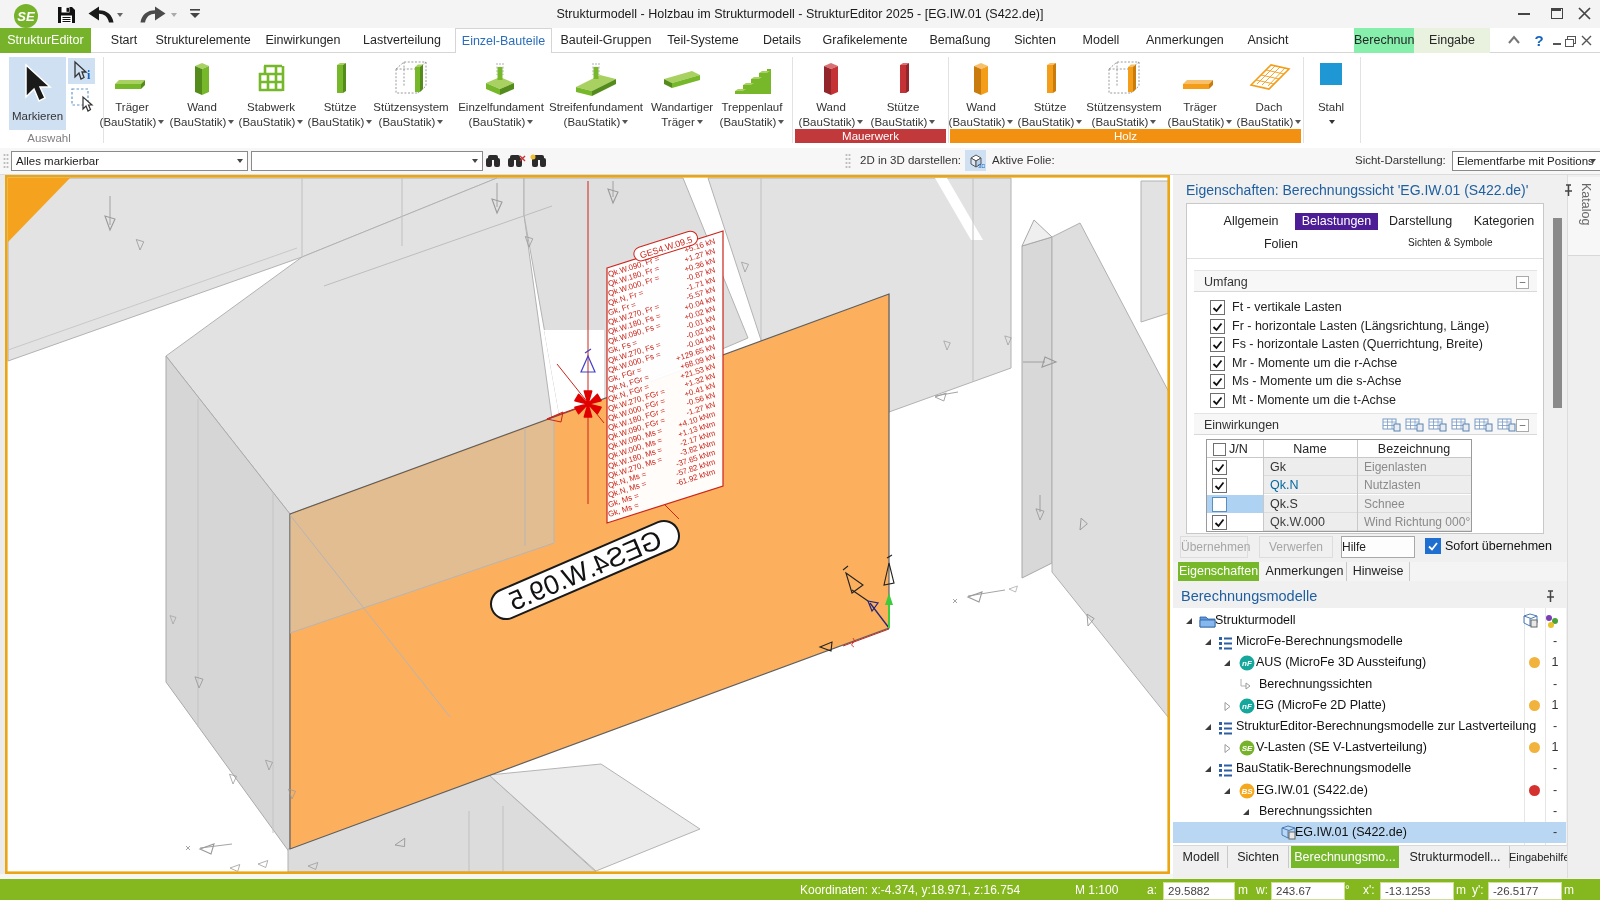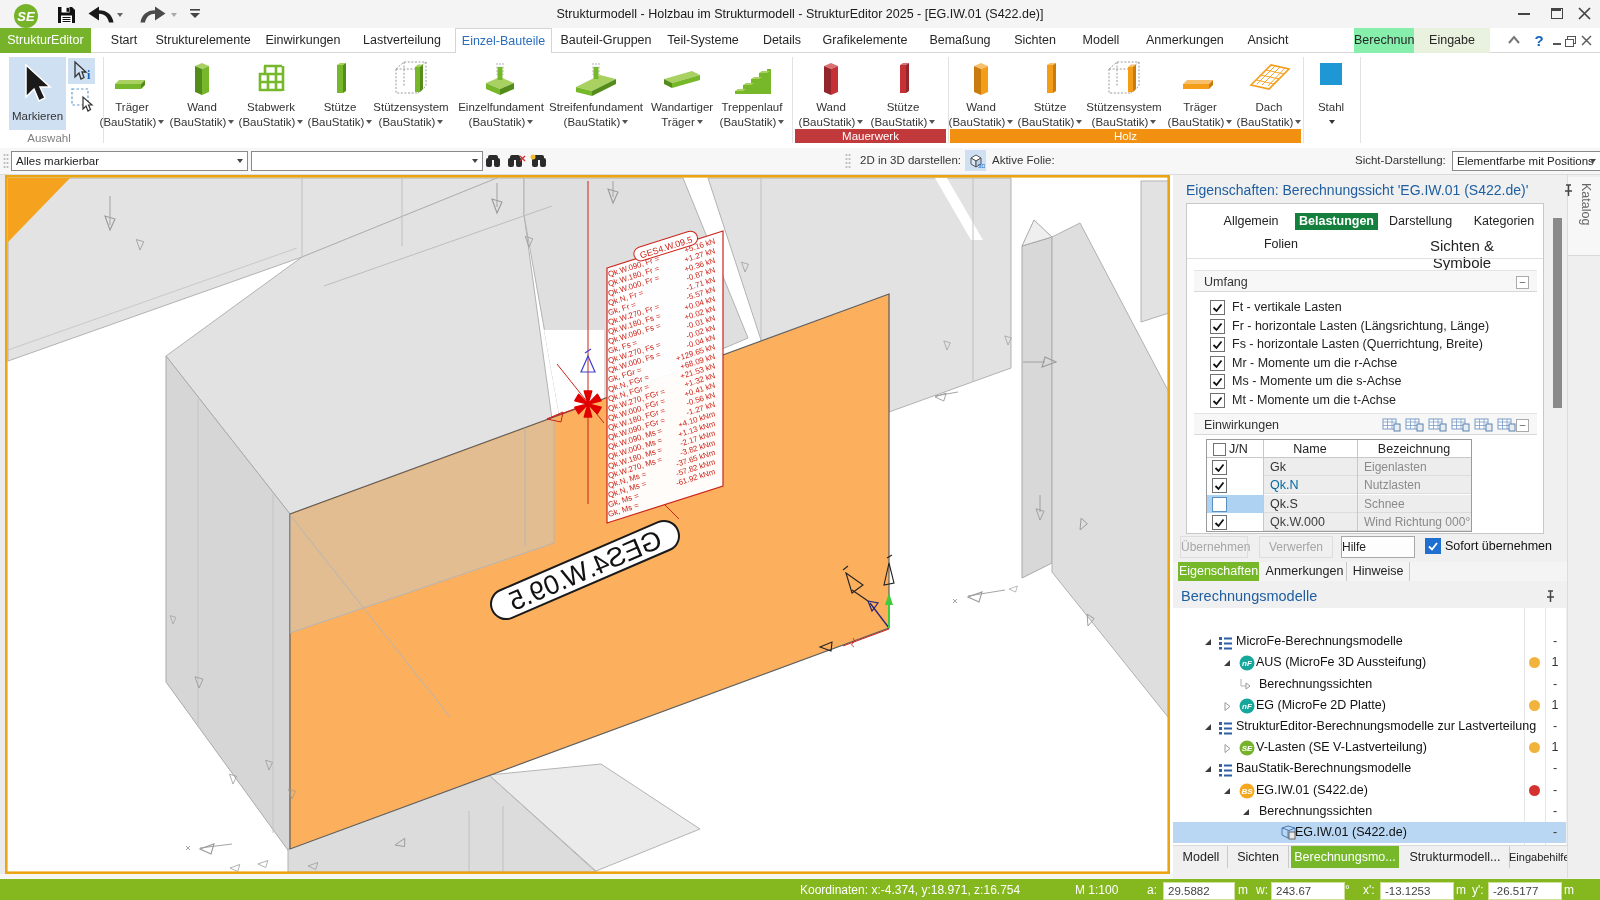--- a/index.html
+++ b/index.html
@@ -517,25 +517,25 @@
         <text x="112" y="0" text-anchor="end"></text>
       </g>
 
 <rect x="6.3" y="176.3" width="1162.4" height="696.4" fill="none" stroke="#eba512" stroke-width="2.6"></rect>
 </svg>
 </div>
 <div class="abs" id="rpanel">
   <div class="abs" style="left:13px;top:7px;font-size:14px;color:#1f5fa0">Eigenschaften: Berechnungssicht 'EG.IW.01 (S422.de)'</div>
   <div class="abs" style="left:13px;top:28px;width:356px;height:329px;background:#fff;border:1px solid #c8c8c8">
     <div class="abs" style="left:33px;top:10px;width:62px;text-align:center;font-size:12.5px">Allgemein</div>
-    <div class="abs" style="left:108px;top:9px;width:83px;height:17px;background:#15803d;color:#fff;font-weight:bold;font-size:12.5px;text-align:center;line-height:17px">Belastungen</div>
+    <div class="abs" style="left:108px;top:9px;width:83px;height:17px;background:#4c1d95;color:#fff;font-weight:normal;font-size:12.5px;text-align:center;line-height:17px">Belastungen</div>
     <div class="abs" style="left:202px;top:10px;width:62px;text-align:center;font-size:12.5px">Darstellung</div>
     <div class="abs" style="left:286px;top:10px;width:62px;text-align:center;font-size:12.5px">Kategorien</div>
     <div class="abs" style="left:76px;top:33px;width:36px;text-align:center;font-size:12.5px">Folien</div>
-    <div class="abs" style="left:221px;top:33px;width:108px;text-align:center;font-size:15px">Sichten &amp; Symbole</div>
+    <div class="abs" style="left:221px;top:33px;width:108px;font-size:10px">Sichten &amp; Symbole</div>
     <div class="abs" style="left:0;top:54px;width:356px;height:1px;background:#e0e0e0"></div>
     <div class="abs" style="left:7px;top:66px;width:343px;height:22px;background:#f7f7f7;border-top:1px solid #e4e4e4;border-bottom:1px solid #d8d8d8;box-sizing:border-box">
       <span style="position:absolute;left:10px;top:4px;font-size:12.5px;color:#333">Umfang</span>
       <span style="position:absolute;right:8px;top:5px;width:11px;height:11px;border:1px solid #aaa;background:#fff;font-size:10px;line-height:9px;text-align:center;color:#555">–</span>
     </div>
     <div class="abs" style="left:23px;top:96px;width:13px;height:13px;border:1px solid #707070;background:#fff">
         <svg width="13" height="13" style="position:absolute;left:0;top:0">
           <path d="M2.5,7 L5.5,10 L10.5,3.5" stroke="#111" stroke-width="1.8" fill="none"></path>
         </svg>
       </div>
@@ -669,20 +669,40 @@
   <div class="abs" style="left:5px;top:387px;width:81px;height:19px;background:#76b82a;color:#fff;font-size:12.5px;text-align:center;line-height:19px">Eigenschaften</div>
   <div class="abs" style="left:90px;top:387px;width:83px;height:19px;font-size:12.5px;text-align:center;line-height:19px;color:#222;border-right:1px solid #c9c9c9">Anmerkungen</div>
   <div class="abs" style="left:174px;top:387px;width:62px;height:19px;font-size:12.5px;text-align:center;line-height:19px;color:#222;border-right:1px solid #c9c9c9">Hinweise</div>
   <div class="abs" style="left:8px;top:413px;font-size:14.5px;color:#1f5fa0">Berechnungsmodelle</div>
   <svg class="abs" style="left:370px;top:415px" width="14" height="14">
       <path d="M5,1 h5 M7.5,1 v6 M4,7 h7 M7.5,7 v5" stroke="#444" stroke-width="1.5" fill="none"></path>
     </svg>
   <div class="abs" style="left:0;top:433px;width:393px;height:237px;background:#fff">
     <div class="abs" style="left:351px;top:0;width:1px;height:237px;background:#e6e6e6"></div>
     <div class="abs" style="left:372px;top:0;width:1px;height:237px;background:#e6e6e6"></div>
+    <div class="abs" style="left:0;top:2px;width:393px;height:21px">
+        <svg class="abs" style="left:11px;top:6px" width="10" height="10">
+          <polygon points="8,2 8,8 2,8" fill="#3c3c3c"></polygon>
+        </svg>
+        <svg class="abs" style="left:26px;top:4px" width="17" height="15">
+          <path d="M1,3 h6 l2,2 h7 v8 h-15 Z" fill="#5a9ae0" stroke="#2a5d9e" stroke-width="0.8"></path>
+          <path d="M1,6 h15 v7 h-15 Z" fill="#85b8ef" stroke="#2a5d9e" stroke-width="0.8"></path>
+        </svg>
+        <div class="abs" style="left:42px;top:3px;font-size:12.5px;color:#111;white-space:nowrap">Strukturmodell</div>
+        <svg class="abs" style="left:349px;top:3px" width="17" height="15">
+          <path d="M2,3 L8,1 L15,3 L9,5.5 Z" fill="none" stroke="#4a7ab5"></path>
+          <path d="M2,3 L2,10 L8,13 L8,5.5 M15,3 L15,10 L8,13" fill="none" stroke="#4a7ab5"></path>
+          <rect x="9" y="7" width="6" height="7" fill="#e8e8e8" stroke="#666"></rect>
+        </svg>
+        <svg class="abs" style="left:371px;top:4px" width="16" height="15">
+          <circle cx="5" cy="4" r="3" fill="#7a3fb5"></circle>
+          <circle cx="11" cy="7" r="3" fill="#4aa13c"></circle>
+          <circle cx="7" cy="11" r="3" fill="#e8c22a"></circle>
+        </svg>
+      </div>
     <div class="abs" style="left:0;top:23px;width:393px;height:21px">
         <svg class="abs" style="left:30px;top:6px" width="10" height="10">
           <polygon points="8,2 8,8 2,8" fill="#3c3c3c"></polygon>
         </svg>
         <svg class="abs" style="left:45px;top:4px" width="15" height="15">
           <g fill="#2e5fa3">
             <rect x="1" y="2" width="3" height="3"></rect>
             <rect x="1" y="7" width="3" height="3"></rect>
             <rect x="1" y="12" width="3" height="2.5"></rect>
             <rect x="6" y="2.5" width="8" height="2"></rect>

